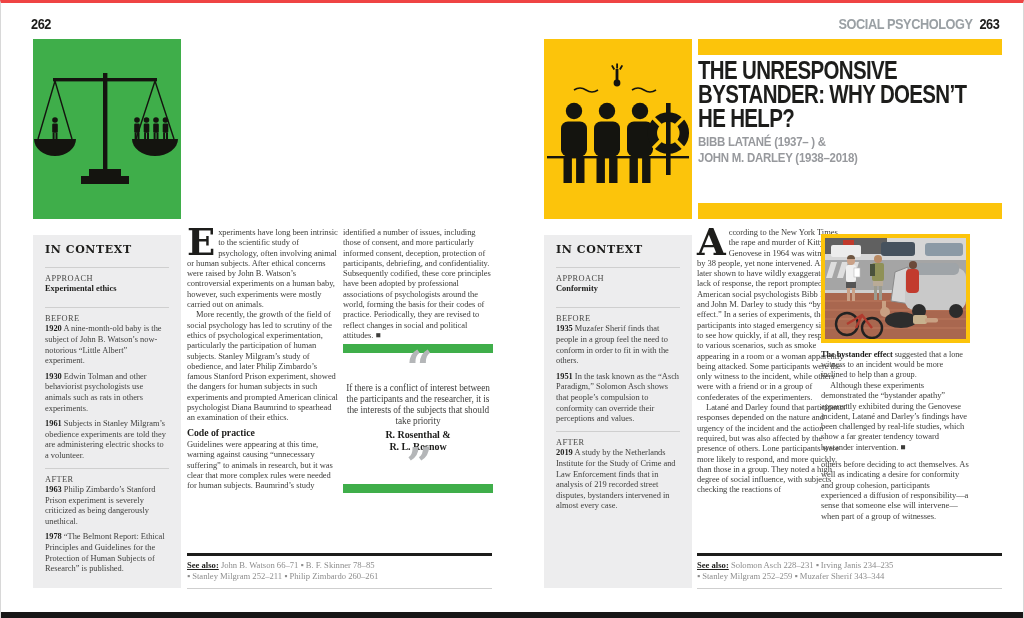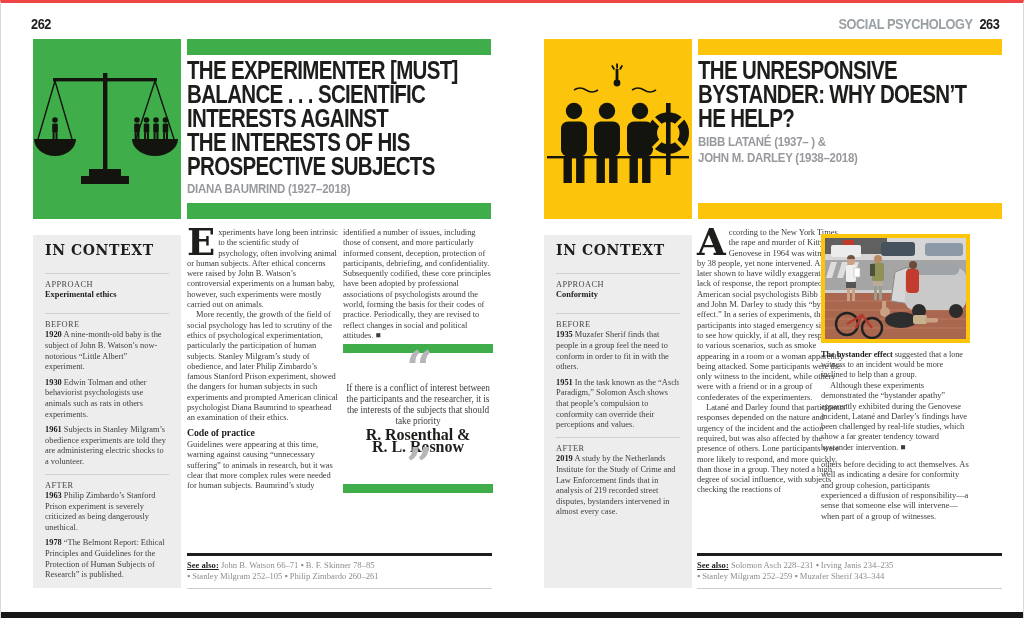--- a/index.html
+++ b/index.html
@@ -38,22 +38,22 @@
     transform-origin:0 0;white-space:nowrap;}
   .hero-author{font-family:"Liberation Sans",sans-serif;font-weight:bold;font-size:13.5px;
     line-height:15px;color:var(--muted-gray);letter-spacing:-0.3px;transform:scaleX(0.85);
     transform-origin:0 0;white-space:nowrap;margin-top:3px;}
 
   
   .context{position:absolute;top:232px;width:148px;height:353px;background:var(--sidebar-gray);
     padding:10px 12px;font-size:8.4px;line-height:10.6px;color:#3f3f3d;}
   .context-left{left:32px;}
   .context-right{left:543px;}
-  .cx-head{font-family:"DejaVu Serif",serif;font-weight:bold;font-size:14px;letter-spacing:0.6px;
-    color:var(--ink);padding-bottom:17px;border-bottom:1px solid var(--rule-light);}
+  .cx-head{font-family:"DejaVu Serif",serif;font-weight:bold;font-size:11px;letter-spacing:0.6px;
+    color:var(--ink);padding-bottom:11px;border-bottom:1px solid var(--rule-light);}
   .cx-section{padding-top:6px;}
   .cx-section + .cx-section{margin-top:6px;border-top:1px solid var(--rule-light);}
   .cx-label{letter-spacing:0.4px;color:#4a4a48;}
   .cx-approach{font-weight:bold;color:var(--ink);padding-bottom:6px;}
   .cx-entry{margin-top:5px;}
   .cx-entry:first-of-type{margin-top:0;}
   .cx-year{font-weight:bold;color:var(--ink);text-align:right;}
 
   
   .col{position:absolute;top:224px;width:152px;font-size:8.5px;line-height:10.3px;
@@ -71,21 +71,21 @@
 
   .green-bar{width:100%;height:9px;background:var(--green);}
   .bar-a{margin-top:4px;}
   .bar-b{margin-top:6px;}
 
   
   .quote{margin-top:2px;text-align:center;}
   .q-glyph{display:block;font-family:"DejaVu Serif",serif;font-weight:bold;font-size:46px;
     line-height:26px;color:var(--quote-gray);letter-spacing:-3px;}
   .q-text{font-size:9.3px;line-height:11px;color:#3f3f3d;margin-top:2px;}
-  .q-attr{font-weight:bold;font-size:16px;line-height:11.5px;color:var(--ink);margin-top:2px;}
+  .q-attr{font-weight:bold;font-size:10px;line-height:11.5px;color:var(--ink);margin-top:2px;}
 
   
   .photo{width:149px;height:109px;border:4px solid var(--yellow);background:#b9b9b9;display:block;}
   .caption{margin-top:7px;font-size:8.3px;line-height:10px;color:#3f3f3d;}
   .cap-bold{font-weight:bold;color:var(--ink);}
   .after-photo{margin-top:7px;}
 
   
   .rule-dark{position:absolute;top:550px;width:305px;height:2.5px;background:var(--ink);}
   .see-also{position:absolute;top:557px;width:305px;font-size:8.6px;line-height:11px;color:#8d8d8d;}
@@ -144,32 +144,20 @@
         <g transform="translate(132.5,100)">
           <circle cx="0" cy="-19" r="2.8"></circle>
             <rect x="-2.8" y="-15.6" width="5.6" height="9.4" rx="1.4"></rect>
           <rect x="-2.4" y="-6.4" width="2" height="6.4"></rect>
             <rect x="0.5" y="-6.4" width="2" height="6.4"></rect>
         </g>
       </g>
     </svg>
   </div>
 
-  <div class="hero hero-left">
-    <div class="hero-bar top"></div>
-    <div class="hero-title">
-      <div class="hero-title-line">THE EXPERIMENTER [MUST]</div>
-      <div class="hero-title-line">BALANCE . . . SCIENTIFIC</div>
-      <div class="hero-title-line">INTERESTS AGAINST</div>
-      <div class="hero-title-line">THE INTERESTS OF HIS</div>
-      <div class="hero-title-line">PROSPECTIVE SUBJECTS</div>
-      <div class="hero-author">DIANA BAUMRIND (1927–2018)</div>
-    </div>
-    <div class="hero-bar bottom"></div>
-  </div>
 
   <div class="context context-left">
     <div class="cx-head">IN CONTEXT</div>
     <div class="cx-section">
       <div class="cx-label">APPROACH</div>
       <div class="cx-approach">Experimental ethics</div>
     </div>
     <div class="cx-section">
       <div class="cx-label">BEFORE</div>
       <p class="cx-entry"><span class="cx-year">1920</span> <span>A nine-month-old baby is the subject of John B. Watson’s now-notorious “Little Albert” experiment.</span></p>
@@ -201,21 +189,21 @@
         <div>R. L. Rosnow</div>
       </div>
       <span class="q-glyph">”</span>
     </div>
     <div class="green-bar bar-b"></div>
   </div>
 
   <div class="rule-dark posL"></div>
   <div class="see-also posL">
     <div><span class="sa-label">See also:</span> <span>John B. Watson 66–71  ▪  B. F. Skinner 78–85</span></div>
-    <div><span>▪  Stanley Milgram 252–105  ▪  Philip Zimbardo 260–261</span></div>
+    <div><span>▪  Stanley Milgram 252–211  ▪  Philip Zimbardo 260–261</span></div>
   </div>
   <div class="rule-bottom posL"></div>
 
   <div class="folio folio-right">
     <span class="cat">SOCIAL PSYCHOLOGY</span><span>263</span>
   </div>
 
   <div class="illus-box illus-right">
     <svg viewBox="0 0 148 180" width="148" height="180">
       <g stroke="#14140f" stroke-width="1.6" fill="none">

